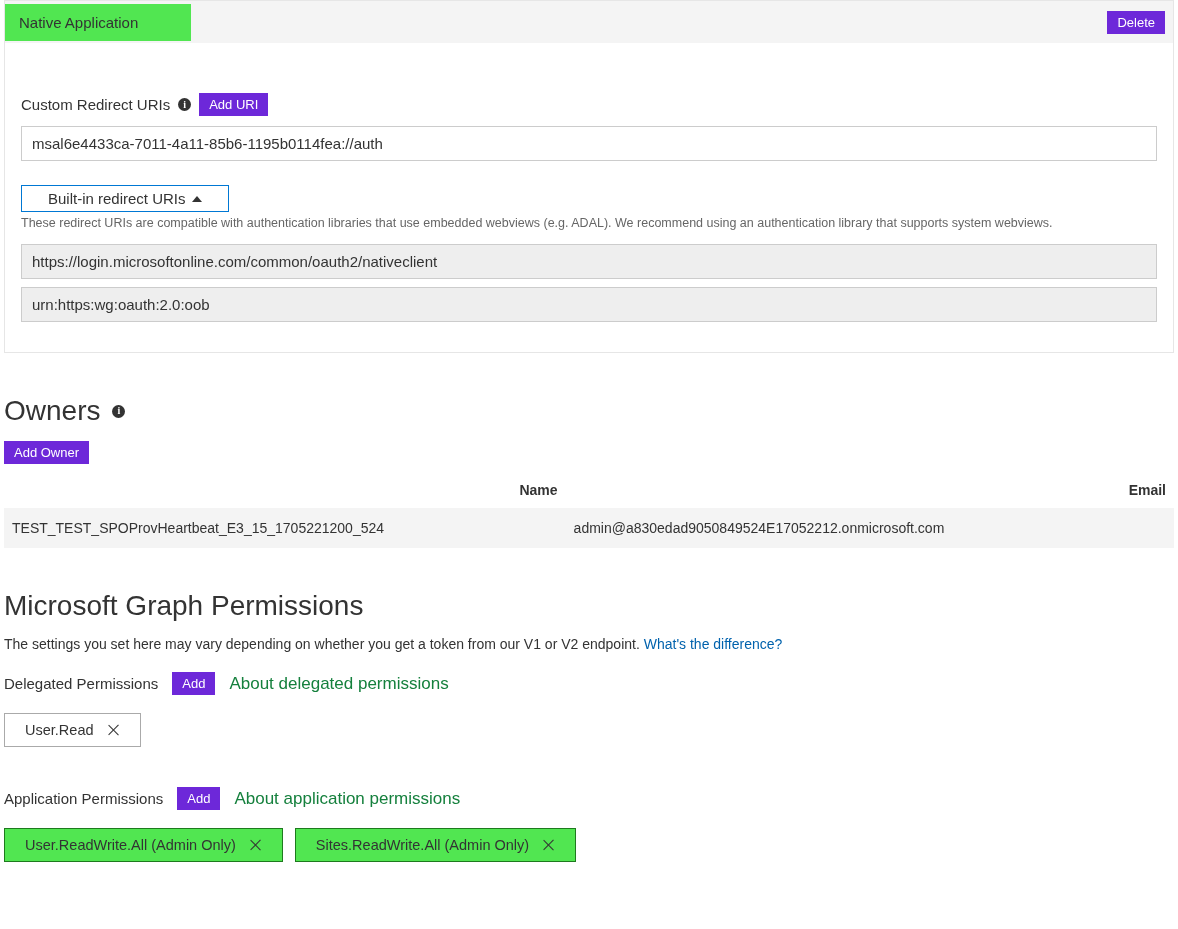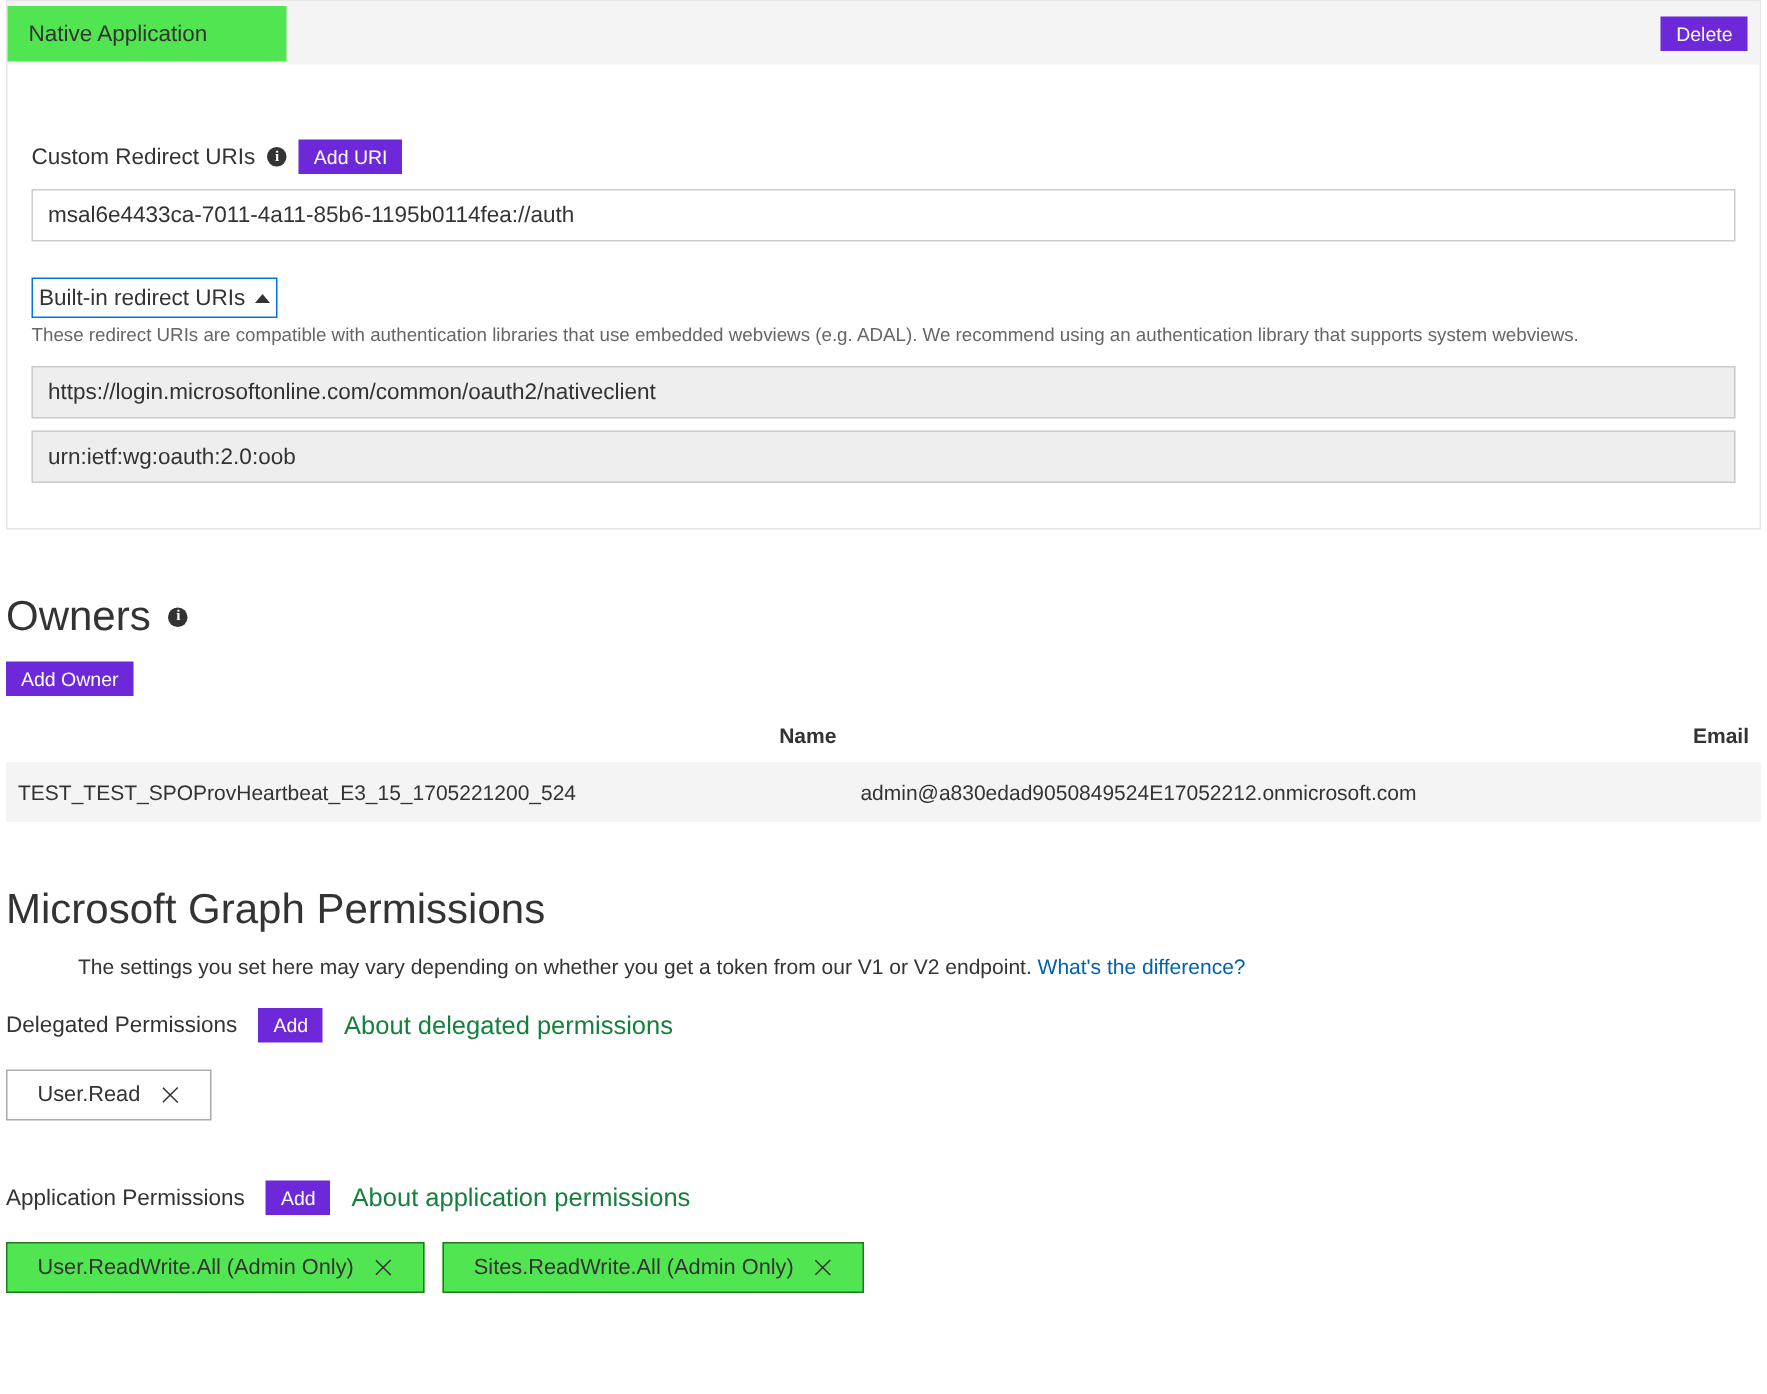--- a/index.html
+++ b/index.html
@@ -72,21 +72,21 @@
     background: #fff;
     margin-bottom: 8px;
     width: 100%;
   }
   .uri-box.readonly { background: #eee; color: #333; }
   .toggle-link {
     display: inline-flex;
     align-items: center;
     gap: 6px;
     border: 1px solid #0078d4;
-    padding: 4px 4px;
+    padding: 4px 26px;
     color: #333;
     font-size: 15px;
     cursor: pointer;
     background: #fff;
     margin-top: 16px;
     margin-bottom: 4px;
   }
   .chevron-up {
     width: 0; height: 0;
     border-left: 5px solid transparent;
@@ -121,21 +121,20 @@
   }
   table.owners td {
     background: #f4f4f4;
     padding: 12px 8px;
     font-size: 14px;
   }
   .subtext {
     font-size: 14px;
     color: #333;
     margin-bottom: 20px;
-    margin-left: 48px;
   }
   .subtext a { color: #0062ad; text-decoration: none; }
   .perm-row {
     display: flex; align-items: center; gap: 14px;
     margin-bottom: 18px;
   }
   .perm-row .label-text { font-size: 15px; color: #333; }
   .link-about { color: #15803d; font-size: 17px; text-decoration: none; cursor: pointer; }
   .tag-group { display: flex; gap: 12px; flex-wrap: wrap; margin-bottom: 40px; }
   .tag {
@@ -186,21 +185,21 @@
       <button class="btn-primary">Add URI</button>
     </div>
     <div class="uri-box">msal6e4433ca-7011-4a11-85b6-1195b0114fea://auth</div>
 
     <span class="toggle-link">
       <span>Built-in redirect URIs</span>
       <span class="chevron-up"></span>
     </span>
     <div class="helper-text">These redirect URIs are compatible with authentication libraries that use embedded webviews (e.g. ADAL). We recommend using an authentication library that supports system webviews.</div>
     <div class="uri-box readonly">https://login.microsoftonline.com/common/oauth2/nativeclient</div>
-    <div class="uri-box readonly">urn:ietf:wg:oauth:2.0:oob</div>
+    <div class="uri-box readonly">urn:https:wg:oauth:2.0:oob</div>
 
   </div>
 </div>
 
 
 <h2 class="section">
   <span>Owners</span>
   <span class="info-icon">i</span>
 </h2>
 <button class="btn-primary">Add Owner</button>

